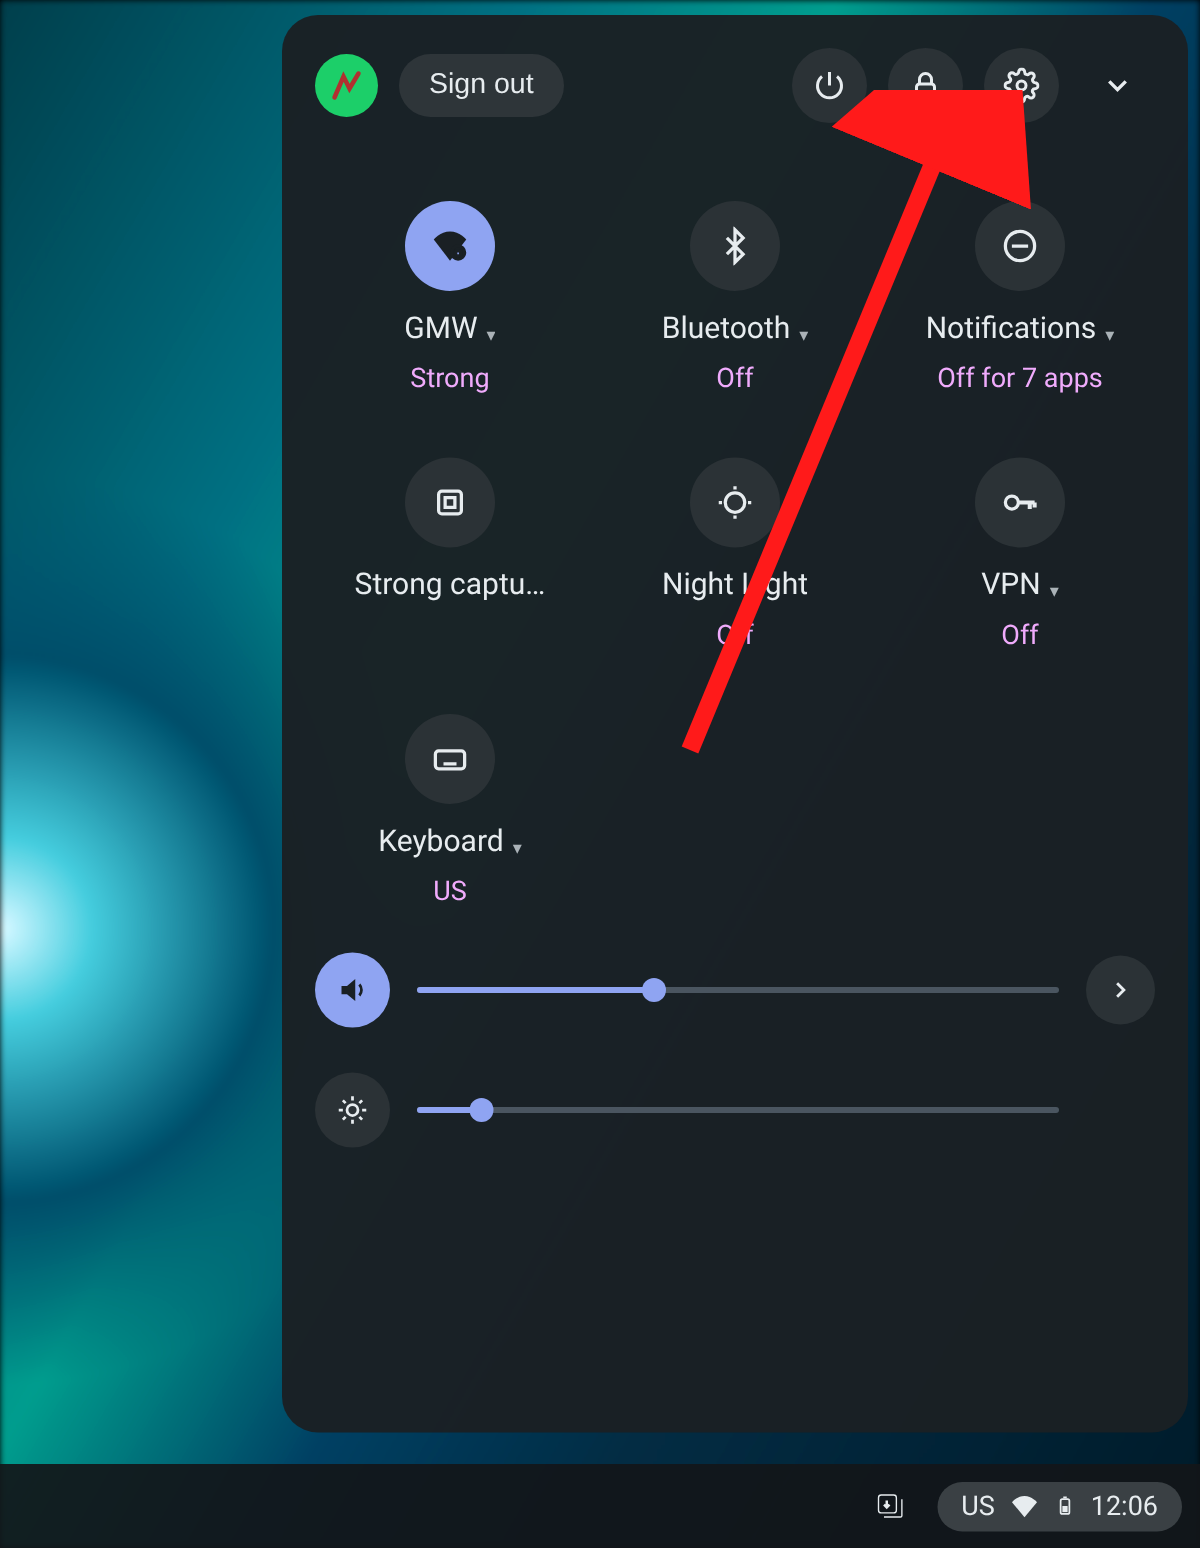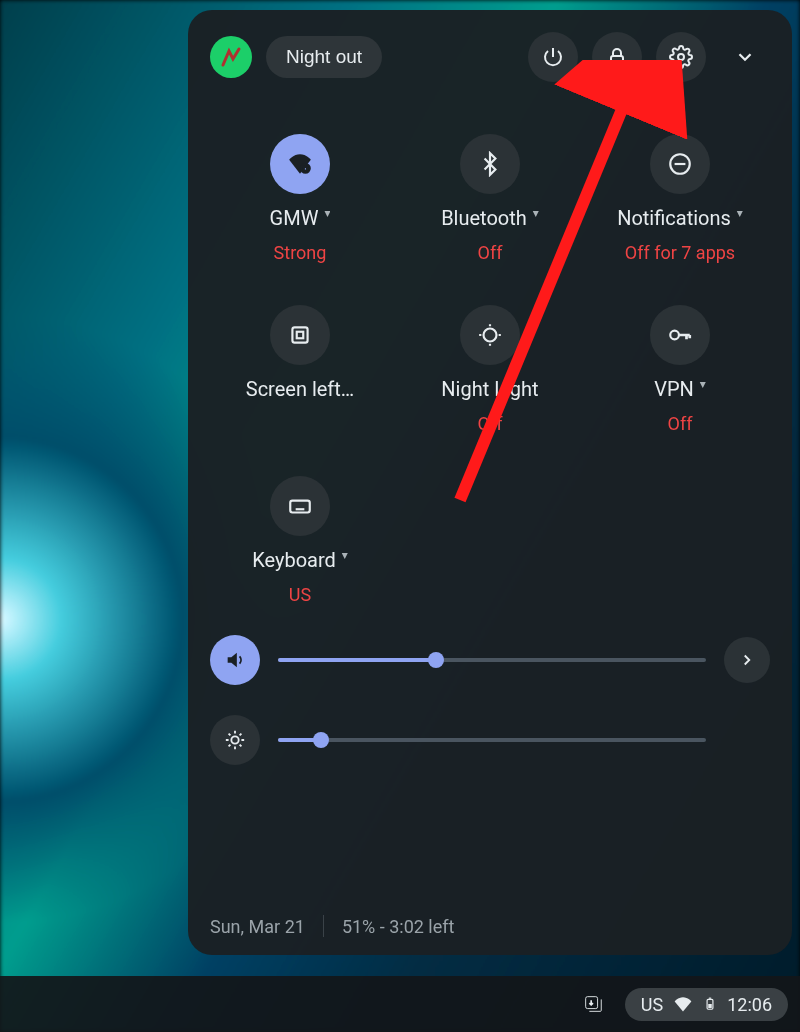--- a/index.html
+++ b/index.html
@@ -28,23 +28,23 @@
   .chevron-btn{width:50px;height:50px;display:flex;align-items:center;justify-content:center;}
   .chevron-btn svg{width:22px;height:22px;stroke:#e7ecef;fill:none;stroke-width:2.5;}
 
   
   .tiles{display:grid;grid-template-columns:repeat(3,1fr);row-gap:42px;column-gap:10px;margin-top:52px;}
   .tile{display:flex;flex-direction:column;align-items:center;gap:12px;}
   .tile-icon{width:60px;height:60px;border-radius:50%;background:#2b3236;display:flex;align-items:center;justify-content:center;}
   .tile-icon.active{background:#8fa4f2;}
   .tile-icon.active svg{stroke:#1a2024;fill:#1a2024;}
   .tile-icon svg{width:26px;height:26px;stroke:#e7ecef;fill:none;stroke-width:2;}
-  .tile-label{font-size:20px;color:#e7ecef;display:flex;align-items:flex-start;gap:6px;max-width:170px;white-space:nowrap;overflow:hidden;text-overflow:ellipsis;}
+  .tile-label{font-size:20px;color:#e7ecef;display:flex;align-items:flex-end;gap:6px;max-width:170px;white-space:nowrap;overflow:hidden;text-overflow:ellipsis;}
   .tile-label .caret{font-size:12px;color:#aab2b7;}
-  .tile-sub{font-size:18px;color:#ef4444;}
+  .tile-sub{font-size:18px;color:#f0abfc;}
 
   
   .sliders{margin-top:30px;display:flex;flex-direction:column;gap:30px;}
   .slider-row{display:flex;align-items:center;gap:18px;}
   .slider-ico{width:50px;height:50px;border-radius:50%;background:#2b3236;display:flex;align-items:center;justify-content:center;flex-shrink:0;}
   .slider-ico.active{background:#8fa4f2;}
   .slider-ico.active svg{stroke:#1a2024;fill:#1a2024;}
   .slider-ico svg{width:22px;height:22px;stroke:#e7ecef;fill:none;stroke-width:2;}
   .slider{flex:1;height:4px;background:#4a5560;border-radius:2px;position:relative;}
   .slider-fill{position:absolute;left:0;top:0;bottom:0;background:#8fa4f2;border-radius:2px;}
@@ -65,21 +65,21 @@
 <div class="wallpaper"></div>
 
 <div class="panel">
 
   <div class="panel-header">
     <div class="avatar">
       <svg viewBox="0 0 24 24">
           <path d="M4 20 L10 6 L14 14 L20 4" stroke="#b03030" stroke-width="3" fill="none" stroke-linecap="round"></path>
         </svg>
     </div>
-    <button class="signout">Night out</button>
+    <button class="signout">Sign out</button>
     <div class="hdr-spacer"></div>
     <div class="hdr-btn">
       <svg viewBox="0 0 24 24">
           <path d="M12 3v9M7 6a8 8 0 1 0 10 0"></path>
         </svg>
     </div>
     <div class="hdr-btn">
       <svg viewBox="0 0 24 24">
           <rect x="6" y="11" width="12" height="9" rx="2"></rect>
           <path d="M8 11V8a4 4 0 0 1 8 0v3"></path>
@@ -143,21 +143,21 @@
     </div>
 
     <div class="tile">
       <div class="tile-icon">
         <svg viewBox="0 0 24 24">
             <rect x="5" y="5" width="14" height="14" rx="2"></rect>
             <rect x="9" y="9" width="6" height="6"></rect>
           </svg>
       </div>
       <div class="tile-label">
-          <span>Screen left…</span>
+          <span>Strong captu…</span>
         </div>
       <div class="tile-sub"></div>
     </div>
 
     <div class="tile">
       <div class="tile-icon">
         <svg viewBox="0 0 24 24">
             <circle cx="12" cy="12" r="6"></circle>
             <path d="M12 2v2M12 20v2M2 12h2M20 12h2"></path>
           </svg>
@@ -229,25 +229,20 @@
           </svg>
       </div>
       <div class="slider">
         <div class="slider-fill" id="bri-fill" style="width: 10%;"></div>
         <div class="slider-thumb" id="bri-thumb" style="left: 10%;"></div>
       </div>
       <div style="width:46px"></div>
     </div>
   </div>
 
-  <div class="panel-footer">
-    <span>Sun, Mar 21</span>
-    <div class="footer-div"></div>
-    <span>51% - 3:02 left</span>
-  </div>
 </div>
 
 <svg class="arrow" style="left:430px;top:60px;width:260px;height:460px;" viewBox="0 0 260 460">
   <defs>
       <marker id="ah" markerWidth="12" markerHeight="12" refX="2" refY="6" orient="auto">
         <path d="M0 0 L12 6 L0 12 z" fill="#ff1a1a"></path>
       </marker>
     </defs>
   <line x1="30" y1="440" x2="200" y2="30" stroke="#ff1a1a" stroke-width="12" marker-end="url(#ah)"></line>
 </svg>

